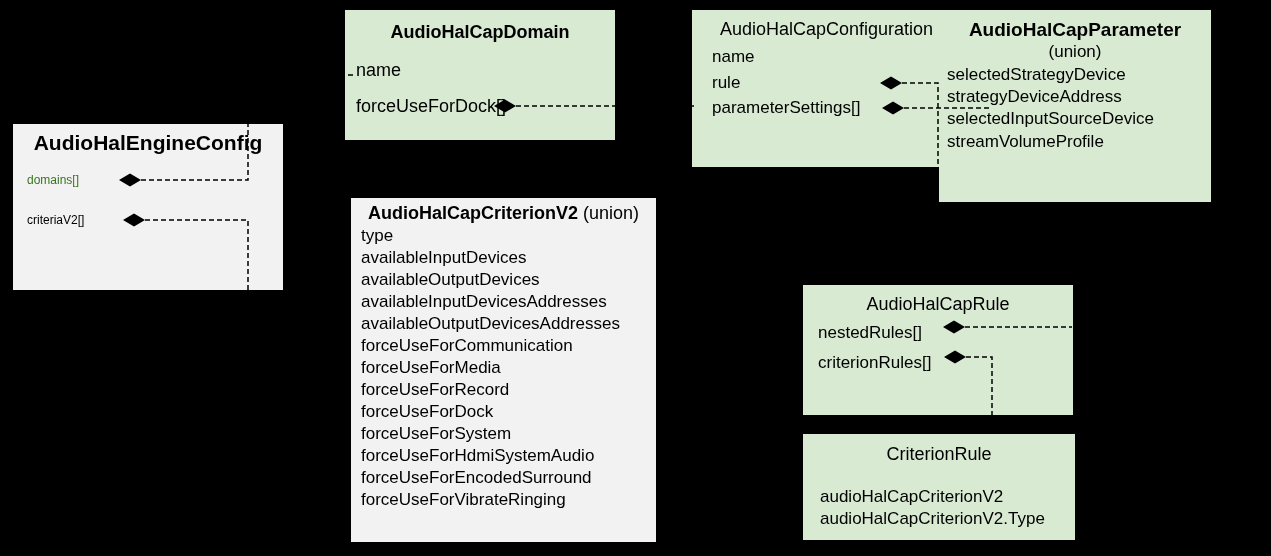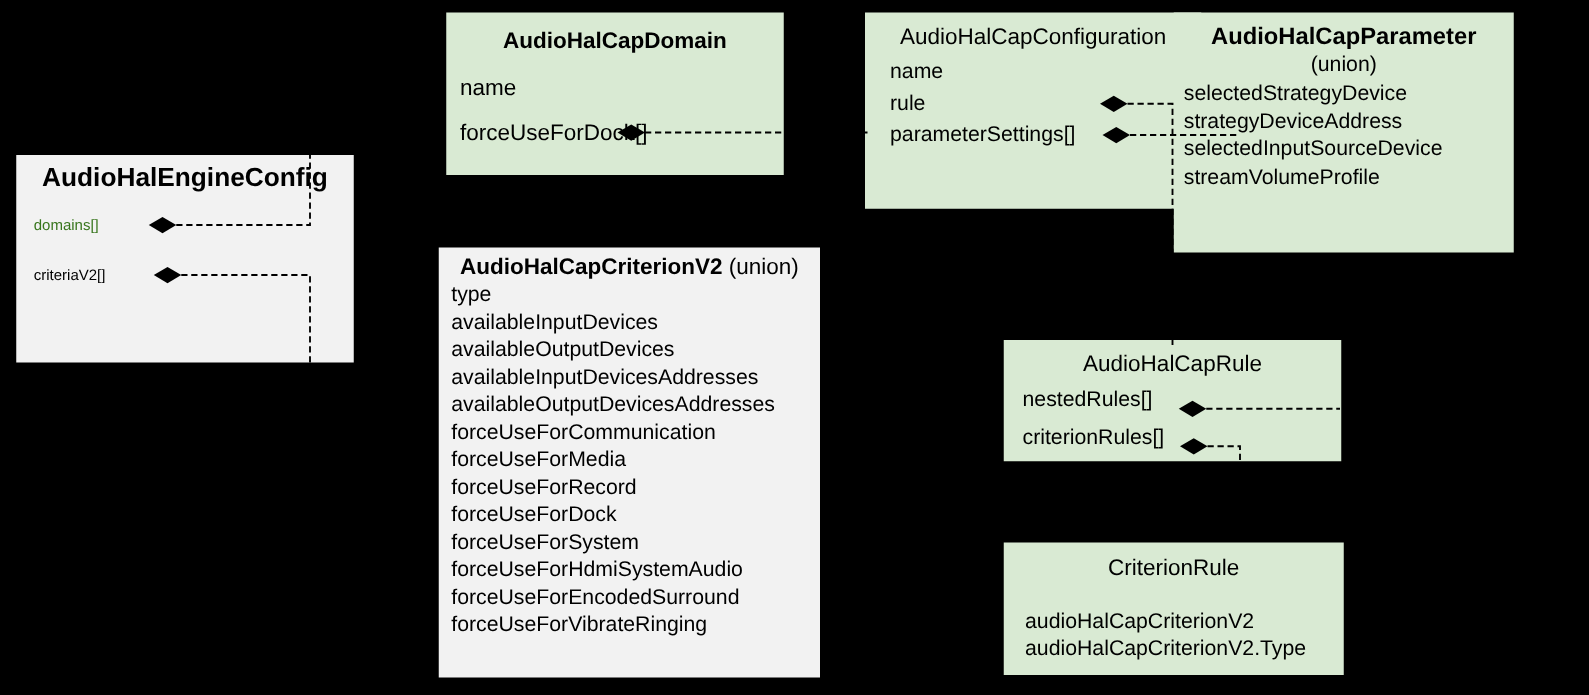--- a/index.html
+++ b/index.html
@@ -80,21 +80,21 @@
   <div id="box-engine" class="box gray-box" style="left:13px;top:124px;width:270px;height:166px;">
     <div class="title bold">
       <span>AudioHalEngineConfig</span><span class="reg"></span>
     </div>
     <div class="fields">
         <div class="field green-text">domains[]</div>
         <div class="field">criteriaV2[]</div>
       </div>
   </div>
 
-  <div id="box-domain" class="box green-box" style="left:357px;top:10px;width:270px;height:130px;">
+  <div id="box-domain" class="box green-box" style="left:345px;top:10px;width:270px;height:130px;">
     <div class="title bold">
       <span>AudioHalCapDomain</span><span class="reg"></span>
     </div>
     <div class="fields">
         <div class="field">name</div>
         <div class="field">forceUseForDock[]</div>
       </div>
   </div>
 
   <div id="box-config" class="box green-box" style="left:692px;top:10px;width:269px;height:157px;">
@@ -135,21 +135,21 @@
         <div class="field">forceUseForMedia</div>
         <div class="field">forceUseForRecord</div>
         <div class="field">forceUseForDock</div>
         <div class="field">forceUseForSystem</div>
         <div class="field">forceUseForHdmiSystemAudio</div>
         <div class="field">forceUseForEncodedSurround</div>
         <div class="field">forceUseForVibrateRinging</div>
       </div>
   </div>
 
-  <div id="box-rule" class="box green-box" style="left:803px;top:272px;width:270px;height:97px;">
+  <div id="box-rule" class="box green-box" style="left:803px;top:285px;width:270px;height:130px;">
     <div class="title">
       <span>AudioHalCapRule</span><span class="reg"></span>
     </div>
     <div class="fields">
         <div class="field">nestedRules[]</div>
         <div class="field">criterionRules[]</div>
       </div>
   </div>
 
   <div id="box-crule" class="box green-box" style="left:803px;top:434px;width:272px;height:106px;">

